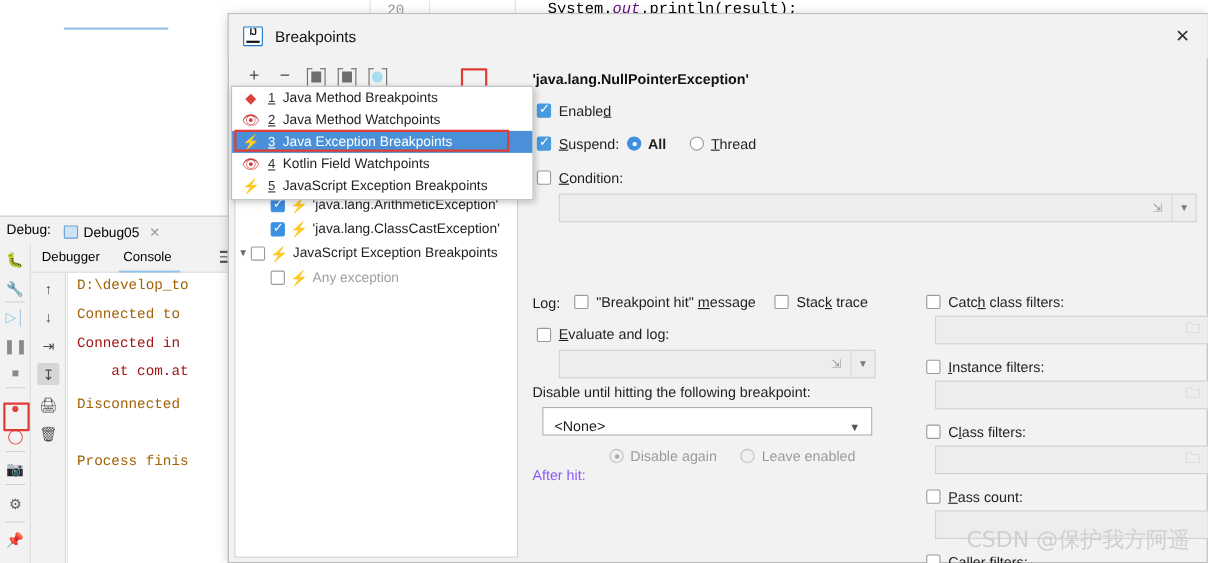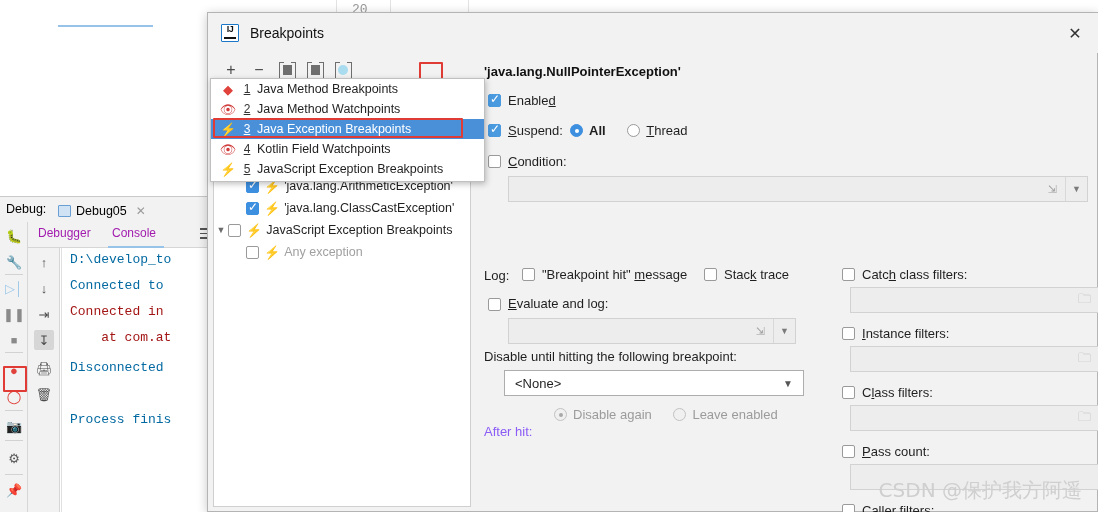--- a/index.html
+++ b/index.html
@@ -40,37 +40,37 @@
   
   .sidebar-left { position:absolute; left:0; top:222px; width:28px; height:290px;
                   background:#f2f2f2; border-right:1px solid #d6d6d6; }
   .sb-ico { position:absolute; left:4px; width:20px; height:20px; display:flex;
             align-items:center; justify-content:center; font-size:13px; color:#5a5a5a; }
   .sb-sep { position:absolute; left:5px; width:18px; height:1px; background:#d2d2d2; }
 
   
   .dbg-tabs { position:absolute; left:28px; top:222px; width:182px; height:26px; background:#f2f2f2;
               border-bottom:1px solid #d6d6d6; }
-  .dbg-tab { position:absolute; top:4px; font-size:12px; color:#a21caf; }
+  .dbg-tab { position:absolute; top:4px; font-size:12px; color:#000000; }
   .dbg-tab-underline { position:absolute; top:24px; height:2px; background:#97c3e8; }
   .hamburger { position:absolute; left:172px; top:6px; width:14px; }
   .hamburger i { display:block; height:1.6px; background:#555; margin-bottom:3px; }
 
   
   .runbar { position:absolute; left:28px; top:248px; width:32px; height:264px; background:#f2f2f2;
             border-right:1px solid #d6d6d6; }
   .rb-ico { position:absolute; left:6px; width:20px; height:20px; display:flex; align-items:center;
             justify-content:center; font-size:13px; color:#4a4a4a; }
   .rb-ico.sel { background:#d6d6d6; border-radius:2px; }
 
   
   .console { position:absolute; left:61px; top:248px; width:149px; height:264px; background:#fff;
              border-left:1px solid #e0e0e0; font-family:"Liberation Mono", monospace; font-size:13px; }
   .cns-line { position:absolute; left:8px; white-space:pre; }
-  .cns-blue { color:#0369a1; }
+  .cns-blue { color:#a16207; }
   .cns-red  { color:#a31515; }
 
   
   .red-box { position:absolute; border:2px solid #e03b34; border-radius:1px; pointer-events:none; }
 
   
   #dialog {
     position:absolute; left:207px; top:12px; width:891px; height:500px;
     background:#f2f2f2; border:1px solid #b4b4b4;
     box-shadow:0 2px 10px rgba(0,0,0,.22);
@@ -169,20 +169,21 @@
 </head>
 <body>
 
 <div id="ide">
 
   <div class="editor-strip">
     <div class="gutter-line" style="left:336px"></div>
     <div class="gutter-line" style="left:390px"></div>
     <div class="gutter-line" style="left:468px"></div>
     <div class="gutter-num">20</div>
+    <div class="code-line"><span class="plain">System.</span><span class="kw-var">out</span><span class="plain">.println(result);</span></div>
   </div>
   <div class="editor-underline"></div>
 
   <div class="debug-header">
     <div class="debug-label">Debug:</div>
     <div class="debug-tab">
       <span class="debug-tab-ico"></span>
       <span class="debug-tab-txt">Debug05</span>
       <span class="debug-tab-x">✕</span>
     </div>
@@ -370,21 +371,21 @@
     <div class="chk" style="left:8px; top:238px;align-items:flex-end;">
       <span class="box"></span>
       <span><span class="u">E</span>valuate and log:</span>
     </div>
     <div class="textbox" style="left:28px; top:260px; width:288px; height:26px;">
       <span class="expand-ico">⇲</span>
       <span class="drop-btn">▼</span>
     </div>
 
     <div class="static-label" style="left:4px; top:291px;">Disable until hitting the following breakpoint:</div>
-    <div class="combo" style="left:24px; top:312px; width:300px; height:26px;">
+    <div class="combo" style="left:13px; top:312px; width:300px; height:26px;align-items:flex-end;">
       <span>&lt;None&gt;</span>
       <span class="arrow">▼</span>
     </div>
 
     <div class="static-label" style="left:4px; top:366px; color:#8b5cf6;">After hit:</div>
     <div style="position:absolute;left:74px;top:349px;">
       <label class="radio dis">
         <span class="r on"></span>
         <span>Disable again</span>
       </label>

